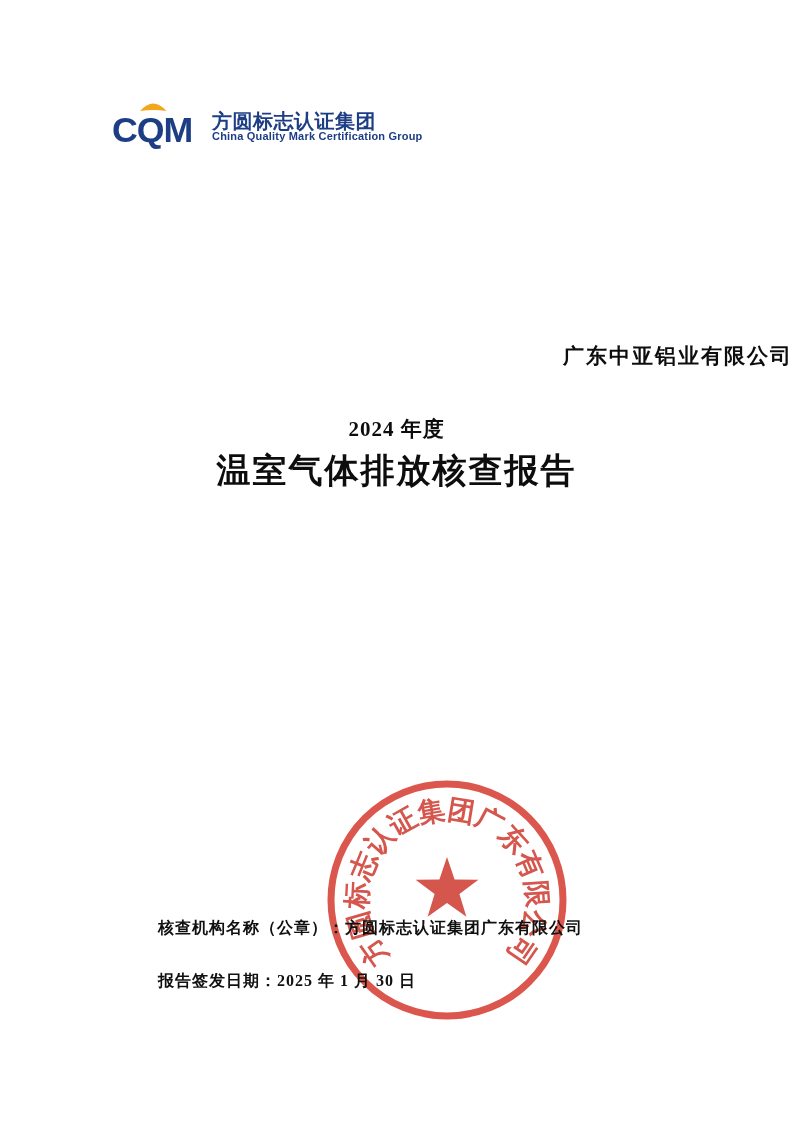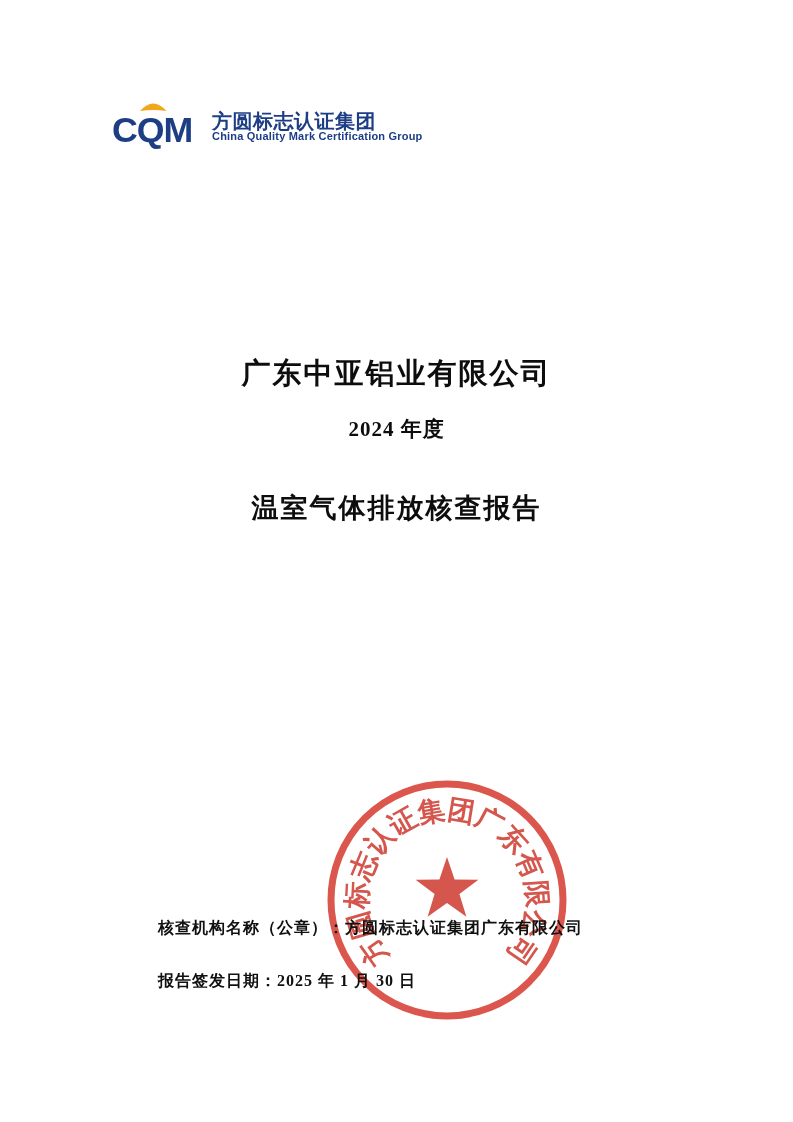--- a/index.html
+++ b/index.html
@@ -29,23 +29,23 @@
     font-weight: bold; font-size: 11px; line-height: 9px;
     margin-top: 2px; color: #1d3d85; letter-spacing: 0.2px; white-space: nowrap;
   }
 
   
   .title-line {
     position: absolute; left: 0; width: 793px;
     text-align: center; color: #0d0d0d;
     font-weight: bold; white-space: nowrap;
   }
-  .title-1 { top: 306px; font-size: 29px; letter-spacing: 2px; }
+  .title-1 { top: 294px; font-size: 21px; letter-spacing: 2px; text-align: right; }
   .title-2 { top: 367px; font-size: 21px; letter-spacing: 1px; }
-  .title-3 { top: 442px; font-size: 27px; letter-spacing: 2px; }
+  .title-3 { top: 400px; font-size: 34px; letter-spacing: 2px; }
 
   
   .seal {
     position: absolute; left: 317px; top: 722px;
     width: 260px; height: 260px; z-index: 1;
     opacity: 0.9;
   }
   .seal text {
     font-family: "Liberation Serif", "DejaVu Serif", serif;
     font-weight: bold;

